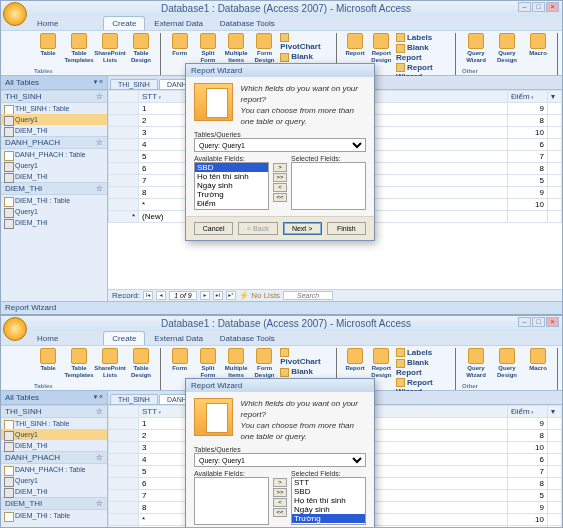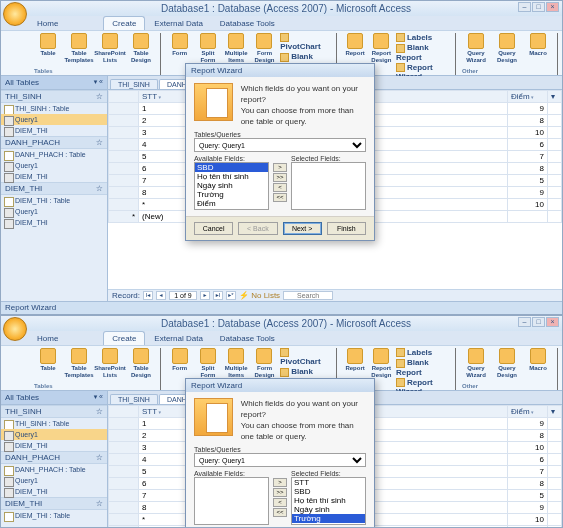--- a/index.html
+++ b/index.html
@@ -37,27 +37,27 @@
 .gridtab { padding: 1px 7px; font-size: 7px; background: #e4edf8; border: 1px solid #a8bfda; border-bottom: none; color: #2a4b7c; border-radius: 2px 2px 0 0; }
 .gridtab.active { background: #fff; }
 .gridtab .x { margin-left: 4px; font-size: 6px; }
 .grid { width: 100%; border-collapse: collapse; font-size: 7px; }
 .grid th, .grid td { border: 1px solid #d8e2ef; padding: 1px 3px; text-align: left; height: 10px; }
 .grid th { background: #eaf1f9; color: #2a4b7c; font-weight: normal; }
 .grid .rownum { background: #eaf1f9; width: 30px; text-align: right; }
 .grid .arrcol::after { content: " ▾"; font-size: 5px; color: #7a93b5; }
 .recordnav { position: absolute; bottom: 0; left: 0; right: 0; height: 12px; background: #e4edf8; border-top: 1px solid #c2d4e8; display: flex; align-items: center; font-size: 7px; color: #2a4b7c; padding-left: 4px; gap: 3px; }
 .recordnav .btn { border: 1px solid #b8c9de; background: #fff; width: 10px; height: 9px; text-align: center; line-height: 7px; font-size: 6px; }
-.recordnav input { width: 28px; height: 9px; border: 1px solid #b8c9de; font-size: 7px; text-align: center; }
+.recordnav input { width: 28px; height: 9px; border: 1px solid #b8c9de; font-size: 7px; text-align: center; font-style: italic; }
 .statusbar { position: absolute; bottom: 0; left: 0; right: 0; height: 13px; background: #cfe0f2; border-top: 1px solid #a8bfda; font-size: 7px; color: #2a4b7c; padding: 1px 4px; }
 
 .wizard { position: absolute; background: #f0f0f0; border: 1px solid #7a93b5; box-shadow: 2px 3px 8px rgba(0,0,0,.3); z-index: 20; }
 .wizard .whead { background: linear-gradient(#e0ecf8,#c7d9ee); padding: 2px 5px; font-size: 8px; color: #2a4b7c; }
 .wizard .wbody { padding: 6px 8px; background: #f6f6f6; position: relative; }
-.wizard .banner { display: flex; gap: 8px; }
+.wizard .banner { display: flex; gap: 8px; font-style: italic; }
 .wizard .bicon { width: 55px; height: 38px; background: linear-gradient(#ffce6b,#f2a83c); border: 1px solid #d8923a; position: relative; }
 .wizard .bicon::after { content: ""; position: absolute; right: 4px; top: 4px; width: 20px; height: 28px; background: #fff; border: 1px solid #d8923a; }
 .wizard .btxt { font-size: 7px; color: #333; line-height: 11px; }
 .wizard .lbl { font-size: 7px; color: #333; text-decoration: underline; margin-top: 4px; }
 .wizard select { width: 100%; height: 14px; font-size: 7px; border: 1px solid #a0a0a0; background: #fff; }
 .wizard .lists { display: flex; gap: 4px; margin-top: 3px; }
 .wizard .listcol { flex: 1; }
 .wizard .listlbl { font-size: 7px; color: #333; }
 .wizard .listbox { width: 100%; height: 48px; border: 1px solid #a0a0a0; background: #fff; font-size: 7px; overflow: hidden; }
 .wizard .listbox div { padding: 0 2px; }

